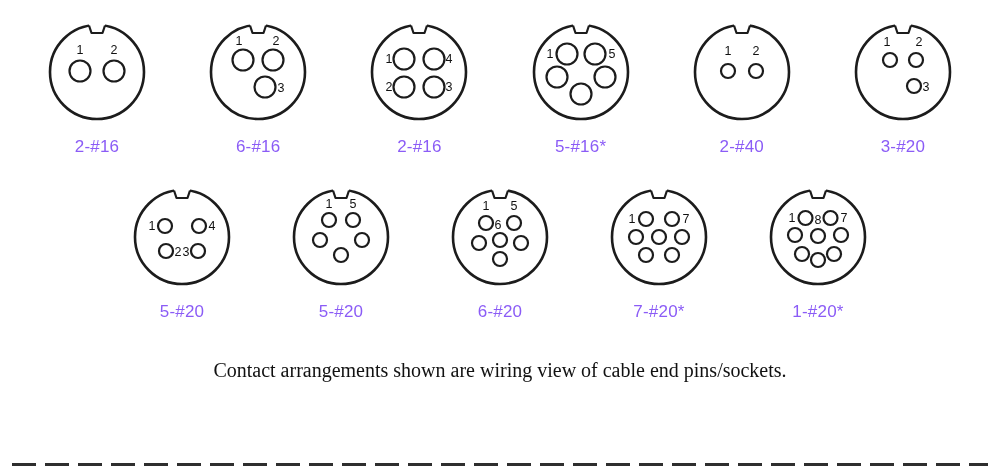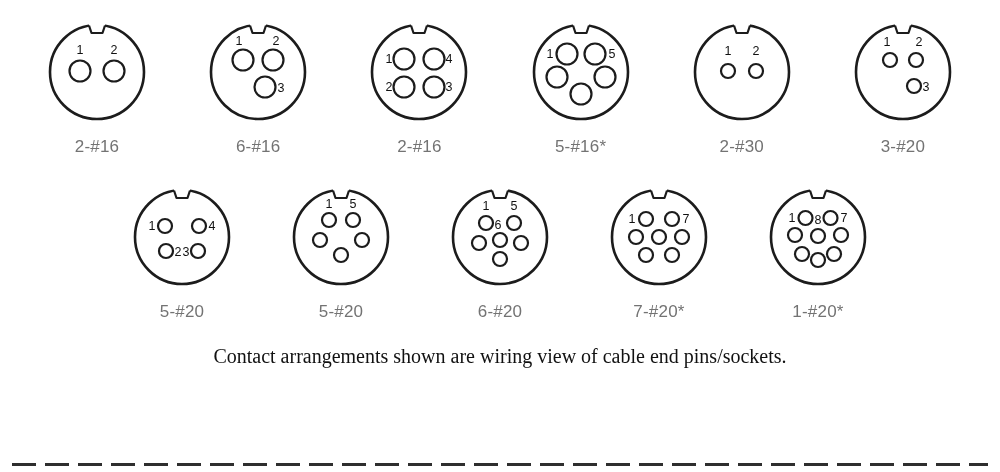--- a/index.html
+++ b/index.html
@@ -10,23 +10,23 @@
   .row{display:flex;}
   .row-1{padding:12px 36px 0 36px;justify-content:space-between;}
   .row-2{margin-top:20px;justify-content:center;gap:37px;}
   figure.connector{margin:0;display:flex;flex-direction:column;align-items:center;width:122px;}
   svg.face{width:120px;height:120px;display:block;}
   .shell{fill:#ffffff;stroke:#1c1c1c;stroke-width:2.6;}
   .cover{fill:#ffffff;stroke:none;}
   .notch{fill:#ffffff;stroke:#1c1c1c;stroke-width:2.2;stroke-linejoin:round;}
   .contact{fill:#ffffff;stroke:#1c1c1c;stroke-width:2.2;}
   .pin-num{font-family:"Liberation Sans",sans-serif;font-size:12.5px;text-anchor:middle;fill:#111;}
-  figcaption.connector-label{margin-top:5px;font-size:17px;letter-spacing:.2px;color:#737373;}
+  figcaption.connector-label{margin-top:5px;font-size:17px;letter-spacing:.2px;color:#8b5cf6;}
   .captions{
-    margin-top:20px;text-align:center;
+    margin-top:34px;text-align:center;
     font-family:"Liberation Serif",serif;font-size:20px;line-height:28px;color:#111;
   }
   .bottom-rule{
     position:absolute;left:12px;right:12px;bottom:6px;height:3px;
     background:repeating-linear-gradient(90deg,#2e2e2e 0 24px,transparent 24px 33px);
   }
 </style>
 </head>
 <body>
 
@@ -93,21 +93,21 @@
       <figure class="connector">
         <svg viewBox="-60 -60 120 120" class="face">
           <circle cx="0" cy="0" r="47" class="shell"></circle>
           <path d="M-8,-46.5 L-5.5,-39 L5.5,-39 L8,-46.5 L8,-53 L-8,-53 Z" class="cover"></path>
           <path d="M-8,-46.5 L-5.5,-39 L5.5,-39 L8,-46.5" class="notch"></path>
           <circle cx="-14" cy="-1" r="7" class="contact"></circle>
           <circle cx="14" cy="-1" r="7" class="contact"></circle>
           <text x="-14" y="-17" class="pin-num">1</text>
           <text x="14" y="-17" class="pin-num">2</text>
         </svg>
-        <figcaption class="connector-label">2-#30</figcaption>
+        <figcaption class="connector-label">2-#40</figcaption>
       </figure>
       <figure class="connector">
         <svg viewBox="-60 -60 120 120" class="face">
           <circle cx="0" cy="0" r="47" class="shell"></circle>
           <path d="M-8,-46.5 L-5.5,-39 L5.5,-39 L8,-46.5 L8,-53 L-8,-53 Z" class="cover"></path>
           <path d="M-8,-46.5 L-5.5,-39 L5.5,-39 L8,-46.5" class="notch"></path>
           <circle cx="-13" cy="-12" r="7" class="contact"></circle>
           <circle cx="13" cy="-12" r="7" class="contact"></circle>
           <circle cx="11" cy="14" r="7" class="contact"></circle>
           <text x="-16" y="-26" class="pin-num">1</text>

